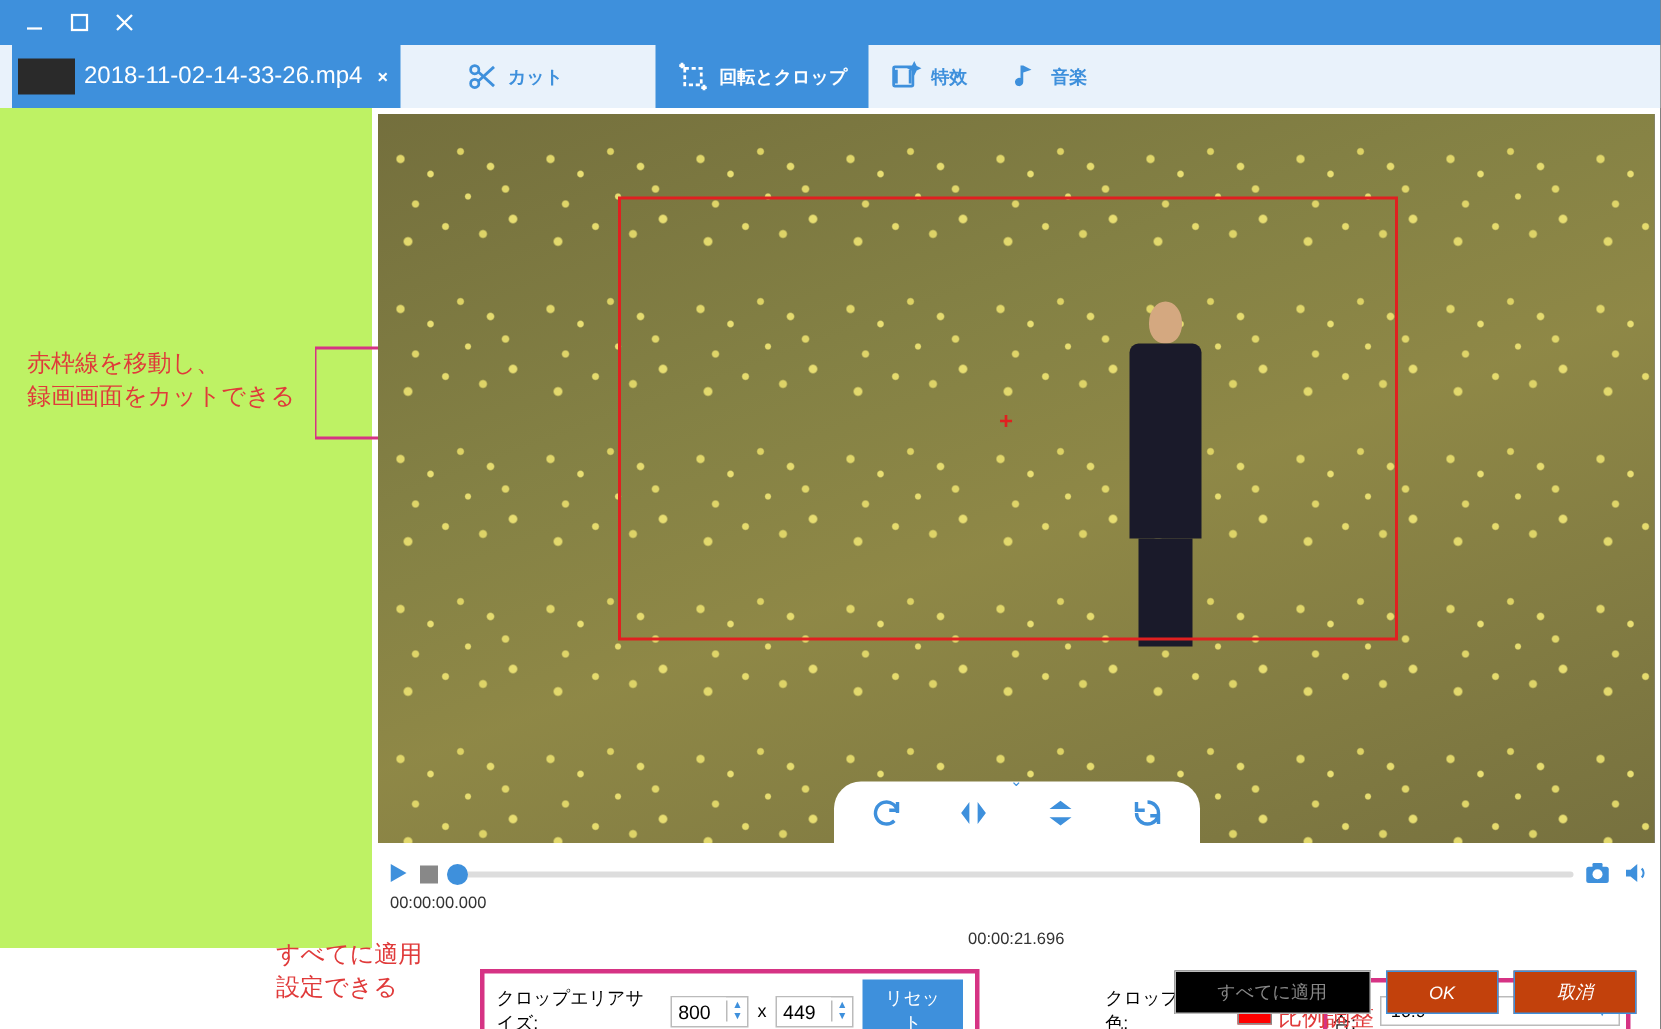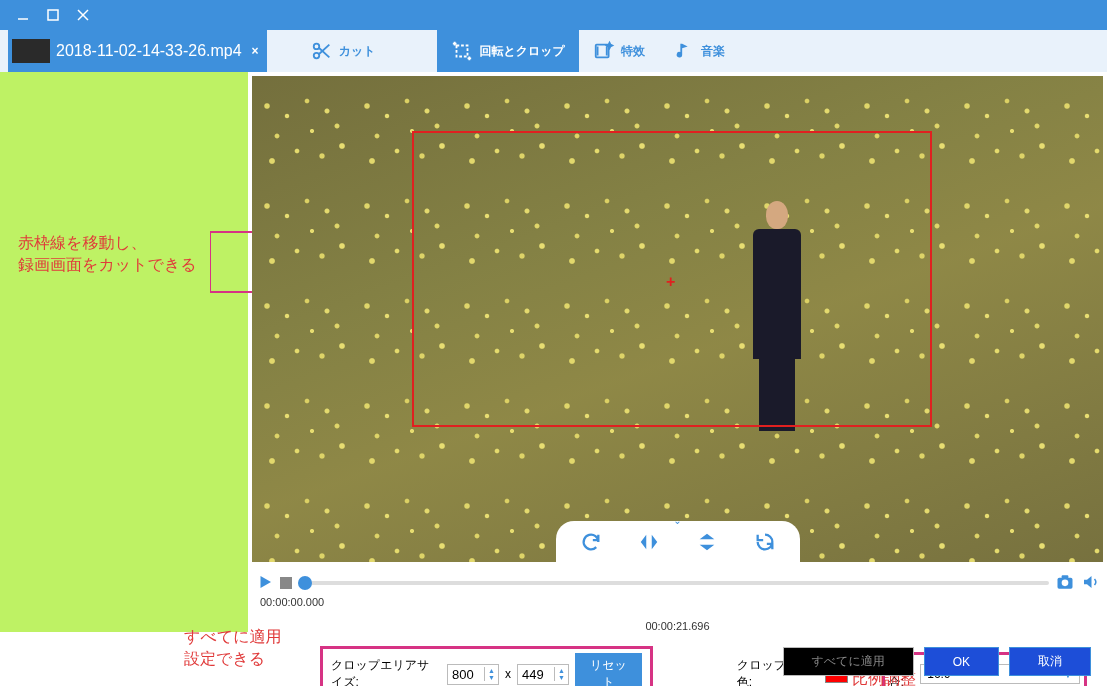--- a/index.html
+++ b/index.html
@@ -73,21 +73,21 @@
 .reset-btn { background: #3e90dc; color: #fff; border: none; padding: 4px 12px; font-size: 12px; cursor: pointer; }
 .color-swatch { width: 24px; height: 18px; background: #f00; border: 1px solid #888; cursor: pointer; }
 .ratio-select { display: flex; align-items: center; border: 1px solid #bbb; padding: 2px 6px; gap: 40px; width: 170px; justify-content: space-between; }
 .ratio-select .chev { color: #3e90dc; font-size: 10px; }
 
 .annotation2 { position: absolute; color: #e03a3a; font-size: 16px; line-height: 1.35; }
 
 .footer { position: absolute; bottom: 10px; right: 16px; display: flex; gap: 10px; }
 .footer .fbtn { padding: 5px 28px; font-size: 12px; border: 1px solid #bbb; cursor: pointer; }
 .footer .apply-all { background: #000000; color: #888; }
-.footer .ok, .footer .cancel { background: #1d4ed8; color: #fff; border-color: #3e90dc; }
+.footer .ok, .footer .cancel { background: #c2410c; color: #fff; border-color: #3e90dc; font-style: italic; }
 </style>
 </head>
 <body>
 
 <div class="titlebar">
   <span class="titlebar-btn">
       <svg viewBox="0 0 14 14">
         <line x1="2" y1="11" x2="12" y2="11"></line>
       </svg>
     </span>

